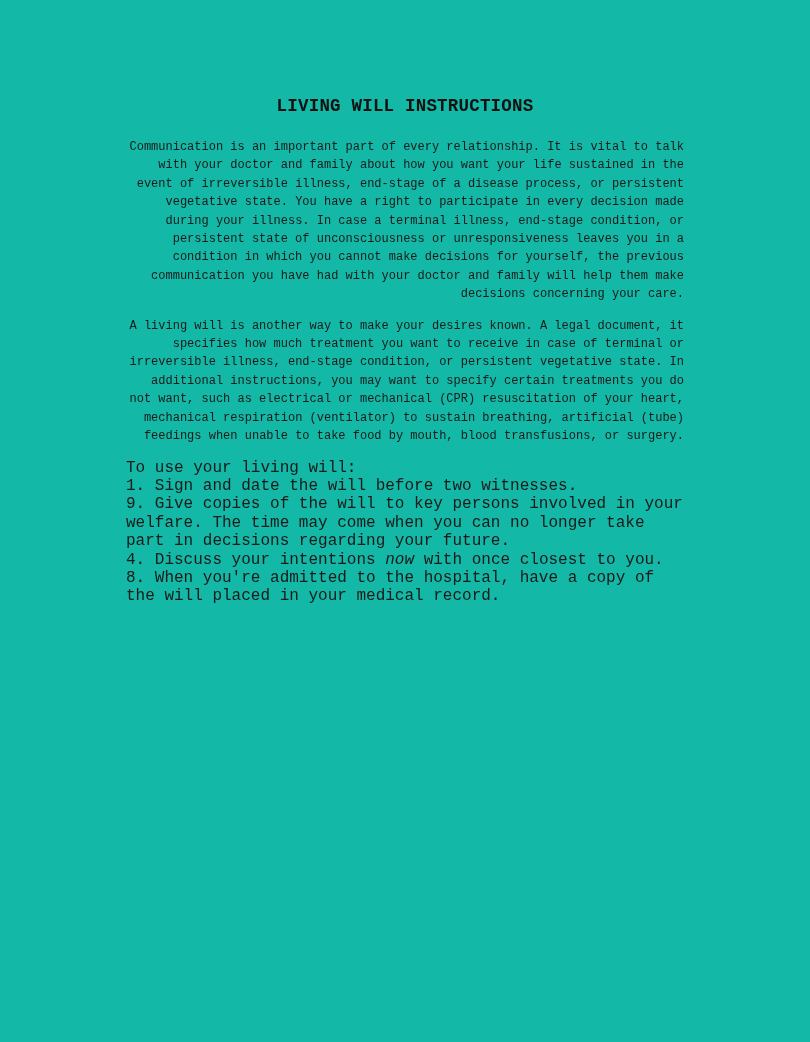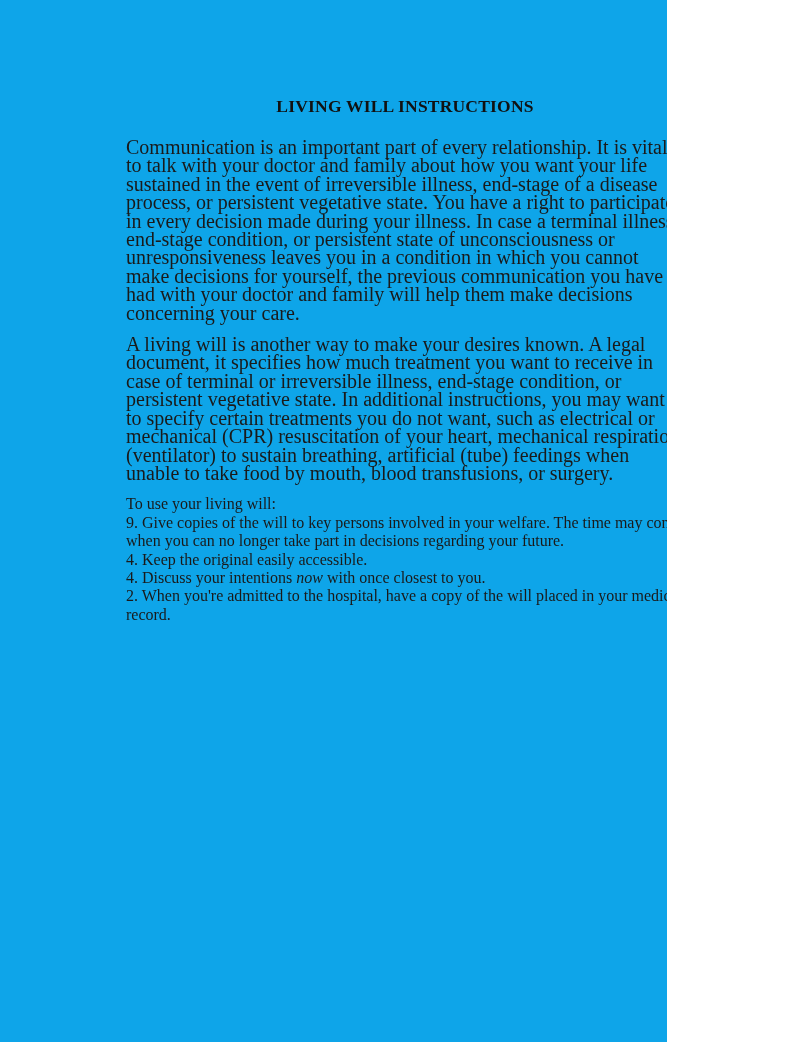--- a/index.html
+++ b/index.html
@@ -2,25 +2,25 @@
 <html><head>
   <meta charset="utf-8">
   <style>
     html, body {
       margin: 0;
       padding: 0;
       background: #ffffff;
     }
     .page {
       position: relative;
-      width: 667px;
+      width: 810px;
       height: 1042px;
-      background: #0ea5e9;
+      background: #14b8a6;
       overflow: hidden;
-      font-family: Liberation Serif, serif;
+      font-family: Liberation Mono, monospace;
       color: #1a1a1a;
     }
     .content {
       position: absolute;
       left: 126px;
       top: 0;
       width: 558px;
       padding-top: 96px;
       box-sizing: content-box;
     }
@@ -28,23 +28,23 @@
       margin: 0 0 22px 0;
       text-align: center;
       font-size: 17.5px;
       line-height: 20px;
       font-weight: 700;
       letter-spacing: 0.2px;
       color: #111111;
     }
     .body-par {
       margin: 0 0 13px 0;
-      font-size: 20px;
+      font-size: 12px;
       line-height: 18.4px;
-      text-align: left;
+      text-align: right;
     }
     .usage-list {
       margin-top: 12px;
       font-size: 16px;
       line-height: 18.4px;
     }
     .list-line {
       margin: 0;
     }
     .italic-word {
@@ -59,26 +59,26 @@
 
     <h1 class="doc-title">LIVING WILL INSTRUCTIONS</h1>
 
     <p class="body-par">Communication is an important part of every relationship. It is vital to talk with your doctor and family about how you want your life sustained in the event of irreversible illness, end-stage of a disease process, or persistent vegetative state. You have a right to participate in every decision made during your illness. In case a terminal illness, end-stage condition, or persistent state of unconsciousness or unresponsiveness leaves you in a condition in which you cannot make decisions for yourself, the previous communication you have had with your doctor and family will help them make decisions concerning your care.</p>
 
     <p class="body-par">A living will is another way to make your desires known. A legal document, it specifies how much treatment you want to receive in case of terminal or irreversible illness, end-stage condition, or persistent vegetative state. In additional instructions, you may want to specify certain treatments you do not want, such as electrical or mechanical (CPR) resuscitation of your heart, mechanical respiration (ventilator) to sustain breathing, artificial (tube) feedings when unable to take food by mouth, blood transfusions, or surgery.</p>
 
     <div class="usage-list">
       <div class="list-line">To use your living will:</div>
 
+      <div class="list-line">1. Sign and date the will before two witnesses.</div>
 
 
       <div class="list-line">9. Give copies of the will to key persons involved in your welfare. The time may come when you can no longer take part in decisions regarding your future.</div>
 
-      <div class="list-line">4. Keep the original easily accessible.</div>
 
       <div class="list-line"><span>4. Discuss your intentions </span><span class="italic-word">now</span><span> with once closest to you.</span></div>
 
 
-      <div class="list-line">2. When you're admitted to the hospital, have a copy of the will placed in your medical record.</div>
+      <div class="list-line">8. When you're admitted to the hospital, have a copy of the will placed in your medical record.</div>
     </div>
 
   </div>
 </div>
 
 </body></html>

